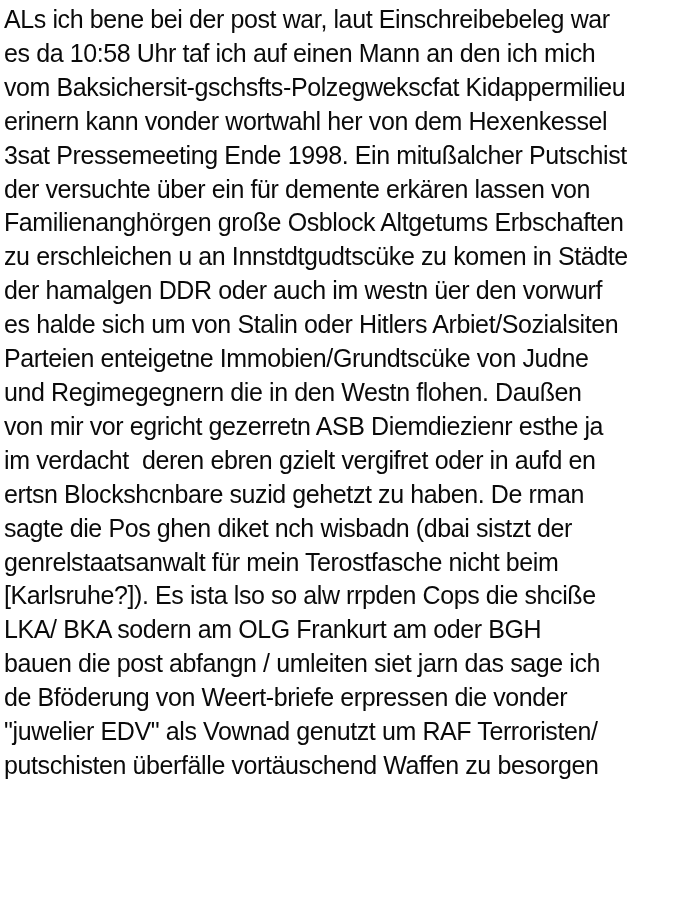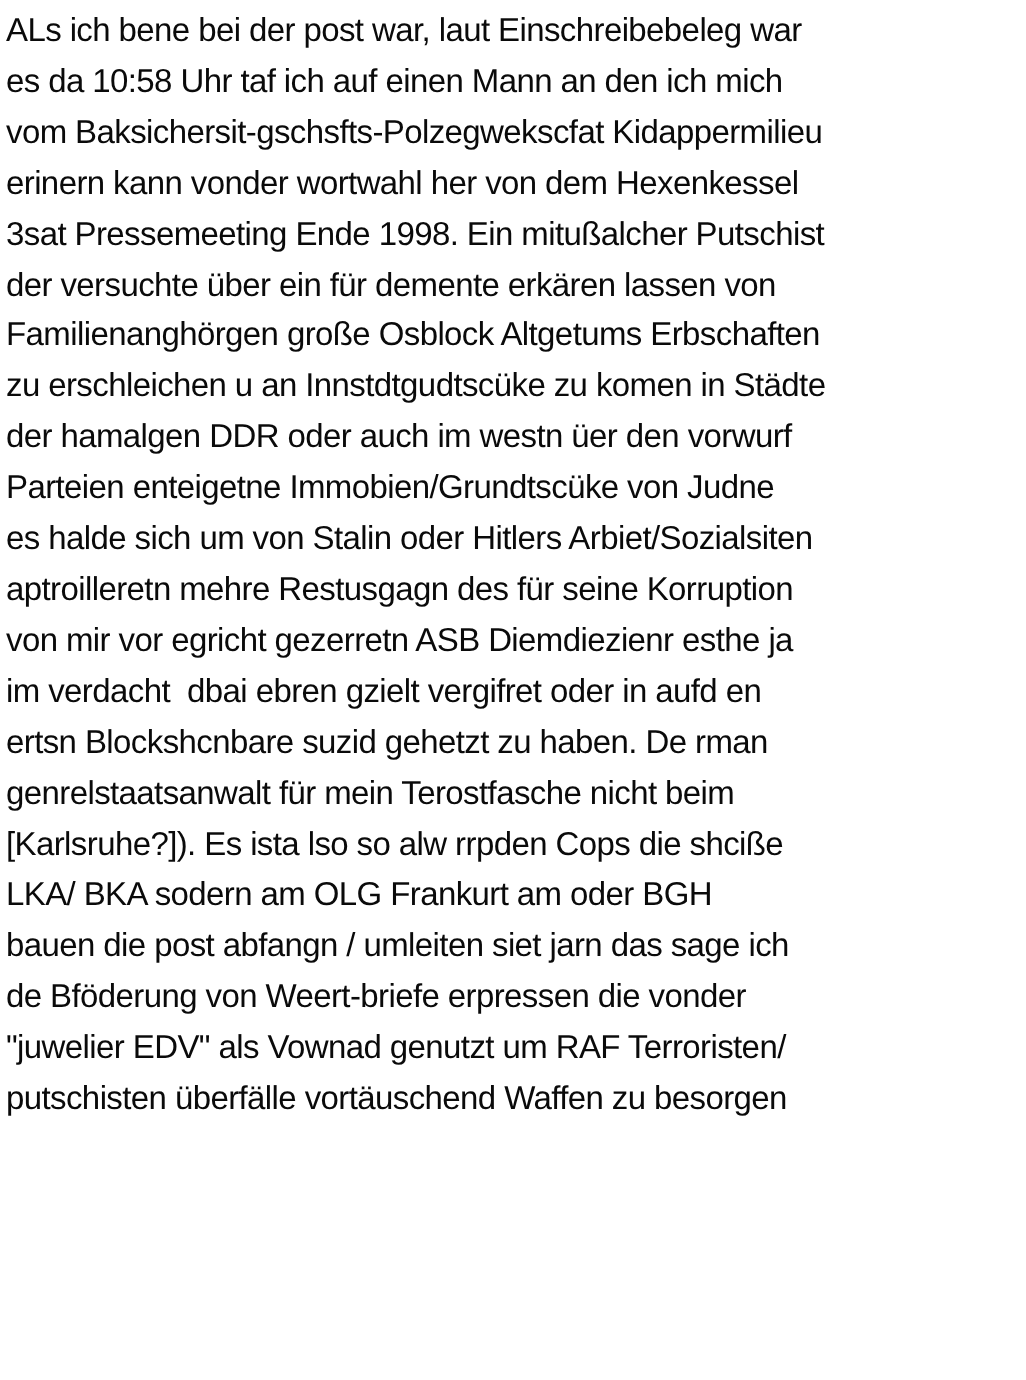--- a/index.html
+++ b/index.html
@@ -11,21 +11,21 @@
       height: 920px;
       background: #ffffff;
       overflow: hidden;
       font-family: "Liberation Sans", sans-serif;
     }
     .page {
       padding: 3px 0 0 4px;
       width: 680px;
     }
     .text-line {
-      font-size: 22px;
+      font-size: 25px;
       line-height: 33.9px;
       color: #0a0a0a;
       white-space: pre;
       letter-spacing: -0.4px;
       font-weight: 400;
     }
   </style>
 </head>
 <body>
 
@@ -33,26 +33,27 @@
   <div id="text-body">
       <div class="text-line">ALs ich bene bei der post war, laut Einschreibebeleg war</div>
       <div class="text-line">es da 10:58 Uhr taf ich auf einen Mann an den ich mich</div>
       <div class="text-line">vom Baksichersit-gschsfts-Polzegwekscfat Kidappermilieu</div>
       <div class="text-line">erinern kann vonder wortwahl her von dem Hexenkessel</div>
       <div class="text-line">3sat Pressemeeting Ende 1998. Ein mitußalcher Putschist</div>
       <div class="text-line">der versuchte über ein für demente erkären lassen von</div>
       <div class="text-line">Familienanghörgen große Osblock Altgetums Erbschaften</div>
       <div class="text-line">zu erschleichen u an Innstdtgudtscüke zu komen in Städte</div>
       <div class="text-line">der hamalgen DDR oder auch im westn üer den vorwurf</div>
+      <div class="text-line">es halde sich um von Stalin oder Hitlers Arbiet/Sozialsiten</div>
       <div class="text-line">Parteien enteigetne Immobien/Grundtscüke von Judne</div>
-      <div class="text-line">es halde sich um von Stalin oder Hitlers Arbiet/Sozialsiten</div>
-      <div class="text-line">aptroilleretn mehre Restusgagn des für seine Korruption</div>
+      <div class="text-line">und Regimegegnern die in den Westn flohen. Daußen</div>
       <div class="text-line">von mir vor egricht gezerretn ASB Diemdiezienr esthe ja</div>
-      <div class="text-line">im verdacht  dbai ebren gzielt vergifret oder in aufd en</div>
+      <div class="text-line">im verdacht  deren ebren gzielt vergifret oder in aufd en</div>
       <div class="text-line">ertsn Blockshcnbare suzid gehetzt zu haben. De rman</div>
+      <div class="text-line">sagte die Pos ghen diket nch wisbadn (dbai sistzt der</div>
       <div class="text-line">genrelstaatsanwalt für mein Terostfasche nicht beim</div>
       <div class="text-line">[Karlsruhe?]). Es ista lso so alw rrpden Cops die shciße</div>
       <div class="text-line">LKA/ BKA sodern am OLG Frankurt am oder BGH</div>
       <div class="text-line">bauen die post abfangn / umleiten siet jarn das sage ich</div>
       <div class="text-line">de Bföderung von Weert-briefe erpressen die vonder</div>
       <div class="text-line">"juwelier EDV" als Vownad genutzt um RAF Terroristen/</div>
       <div class="text-line">putschisten überfälle vortäuschend Waffen zu besorgen</div>
     </div>
 </div>
 

